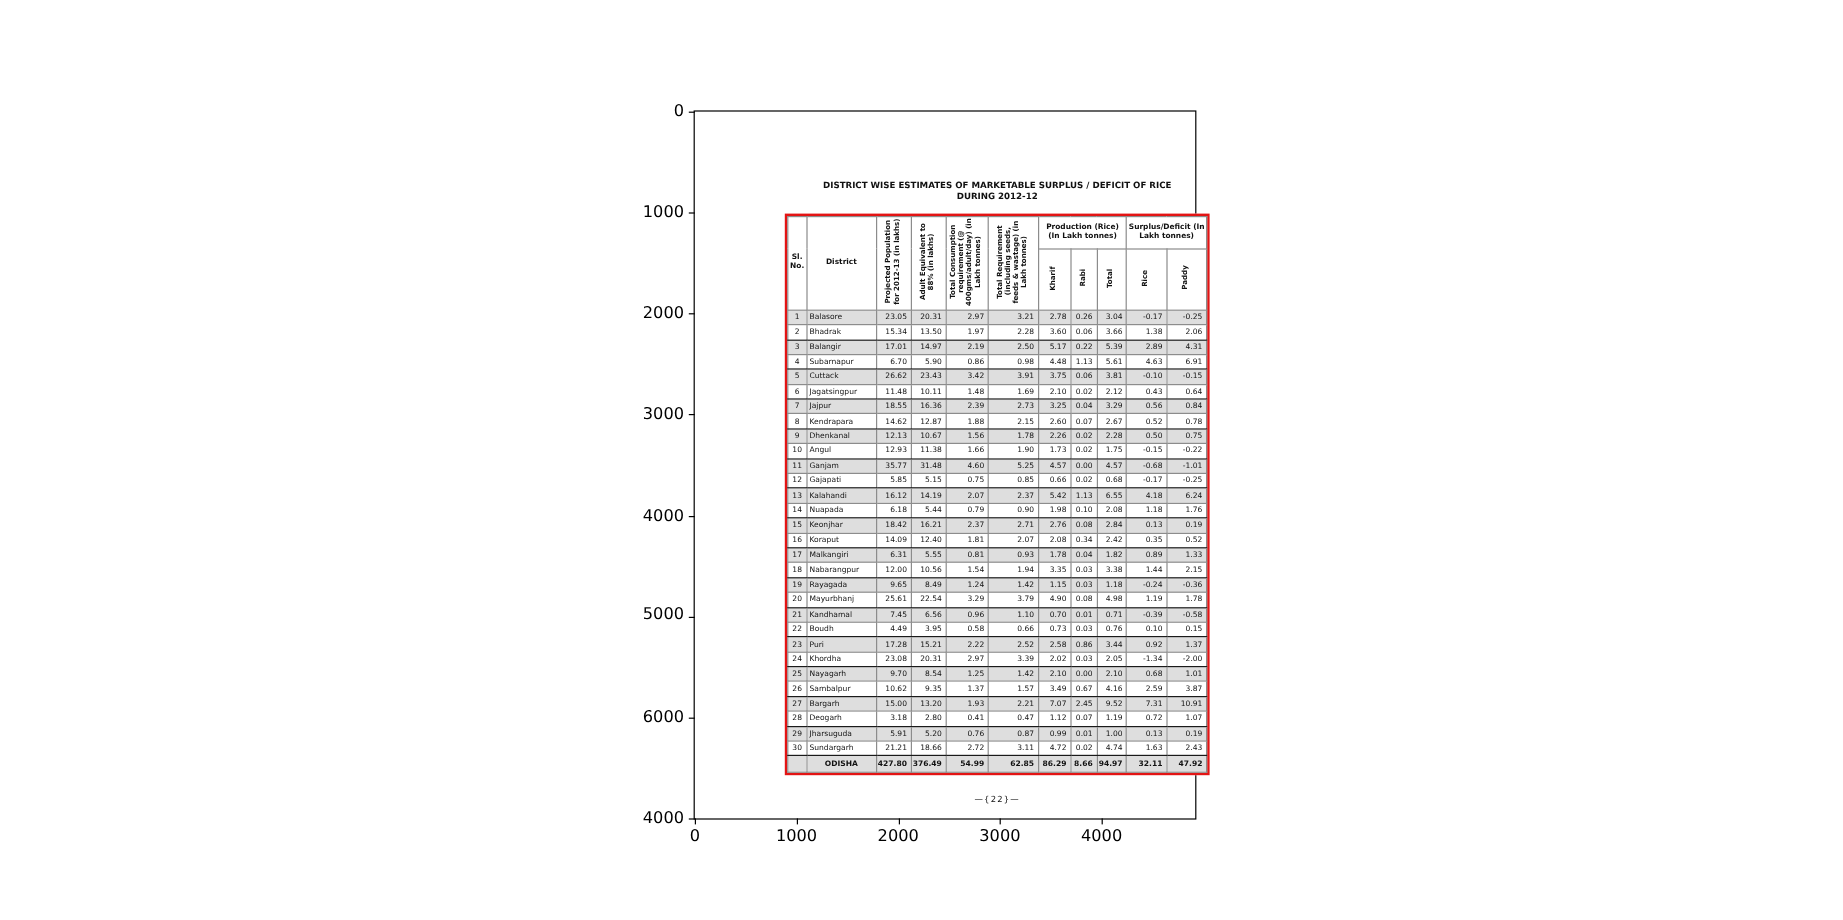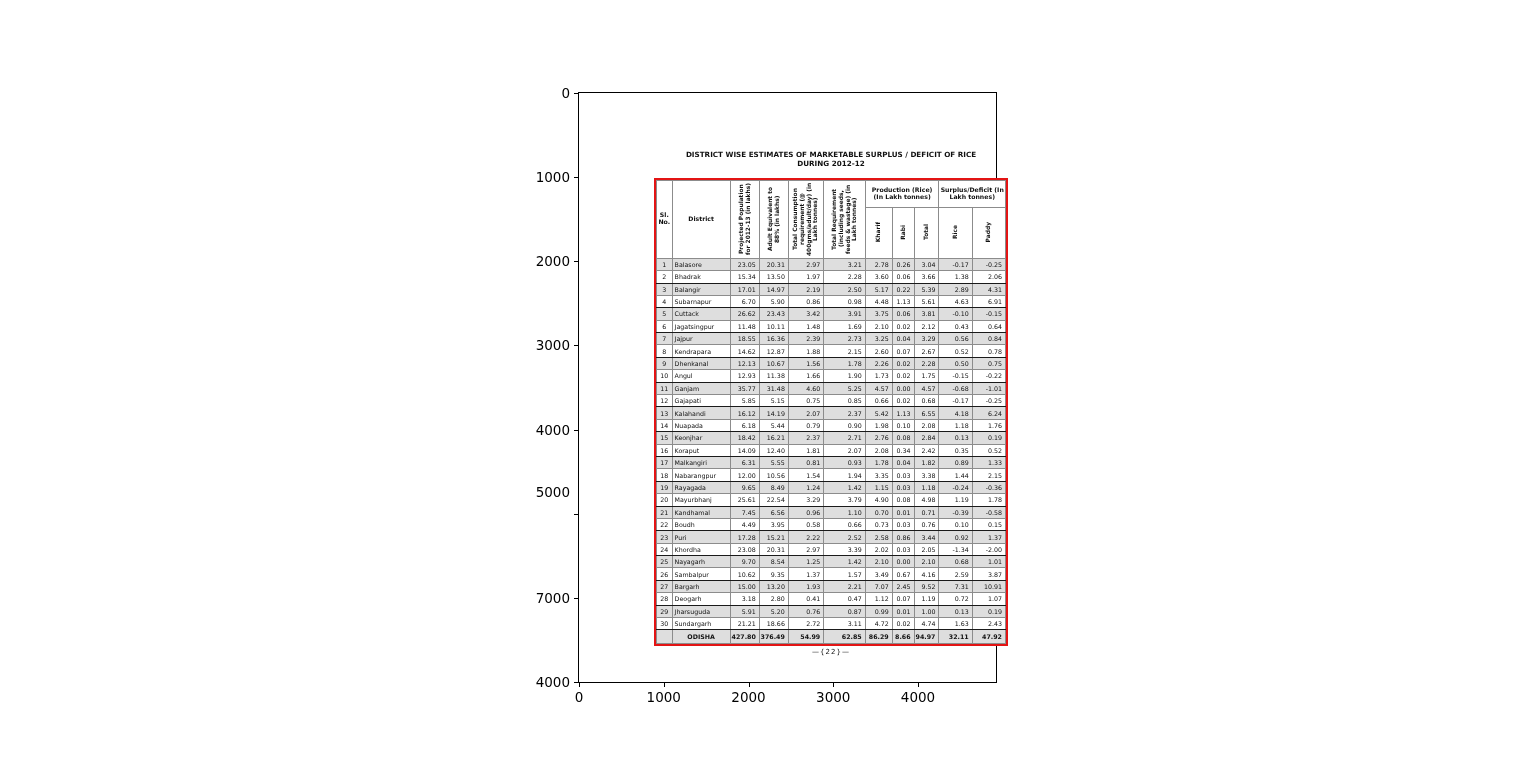--- a/index.html
+++ b/index.html
@@ -19,21 +19,21 @@
   .plain-h{font-size:6.2px;}
   .rot{writing-mode:vertical-rl;transform:rotate(180deg);display:inline-block;font-size:5.9px;line-height:1.15;max-height:74px;white-space:normal;text-align:center;font-weight:bold;}
   .rot-cell{height:50px;vertical-align:middle;}
   tbody td{height:11.4px;}
   tbody tr:nth-child(odd){background:#dedede;}
   tbody tr:nth-child(even) td{border-bottom:1px solid #1a1a1a;}
   .num{text-align:right;padding-right:3px;}
   .sl{text-align:center;}
   .dist{text-align:left;padding-left:2px;}
   .total-row td{font-weight:bold;height:12.5px;border-top:1.5px solid #000;}
-  .page-mark{text-align:center;font-size:7px;margin-top:2px;color:#111;letter-spacing:1px;}
+  .page-mark{text-align:center;font-size:7px;margin-top:16px;color:#111;letter-spacing:1px;}
 </style>
 </head>
 <body>
 
 <div class="canvas">
   <div class="plot">
 
     <div class="doc">
       <div class="doc-title">
         <div>DISTRICT WISE ESTIMATES OF MARKETABLE SURPLUS / DEFICIT OF RICE</div>
@@ -490,23 +490,23 @@
       <div class="ytick-label" style="top: 0px;">0</div>
       <div class="ytick-mark" style="top: 84.1429px;"></div>
       <div class="ytick-label" style="top: 84.1429px;">1000</div>
       <div class="ytick-mark" style="top: 168.286px;"></div>
       <div class="ytick-label" style="top: 168.286px;">2000</div>
       <div class="ytick-mark" style="top: 252.429px;"></div>
       <div class="ytick-label" style="top: 252.429px;">3000</div>
       <div class="ytick-mark" style="top: 336.571px;"></div>
       <div class="ytick-label" style="top: 336.571px;">4000</div>
       <div class="ytick-mark" style="top: 420.714px;"></div>
-      <div class="ytick-label" style="top: 399px; text-align: right;">5000</div>
+      <div class="ytick-label" style="top: 419px; text-align: right;">5000</div>
       <div class="ytick-mark" style="top: 504.857px;"></div>
-      <div class="ytick-label" style="top: 504.857px;">7000</div>
+      <div class="ytick-label" style="top: 504.857px;">6000</div>
       <div class="ytick-mark" style="top: 589px;"></div>
       <div class="ytick-label" style="top: 589px;">4000</div>
       <div class="xtick-mark" style="left: 0px;"></div>
       <div class="xtick-label" style="left: 0px;">0</div>
       <div class="xtick-mark" style="left: 84.75px;"></div>
       <div class="xtick-label" style="left: 84.75px;">1000</div>
       <div class="xtick-mark" style="left: 169.5px;"></div>
       <div class="xtick-label" style="left: 169.5px;">2000</div>
       <div class="xtick-mark" style="left: 254.25px;"></div>
       <div class="xtick-label" style="left: 254.25px;">3000</div>

